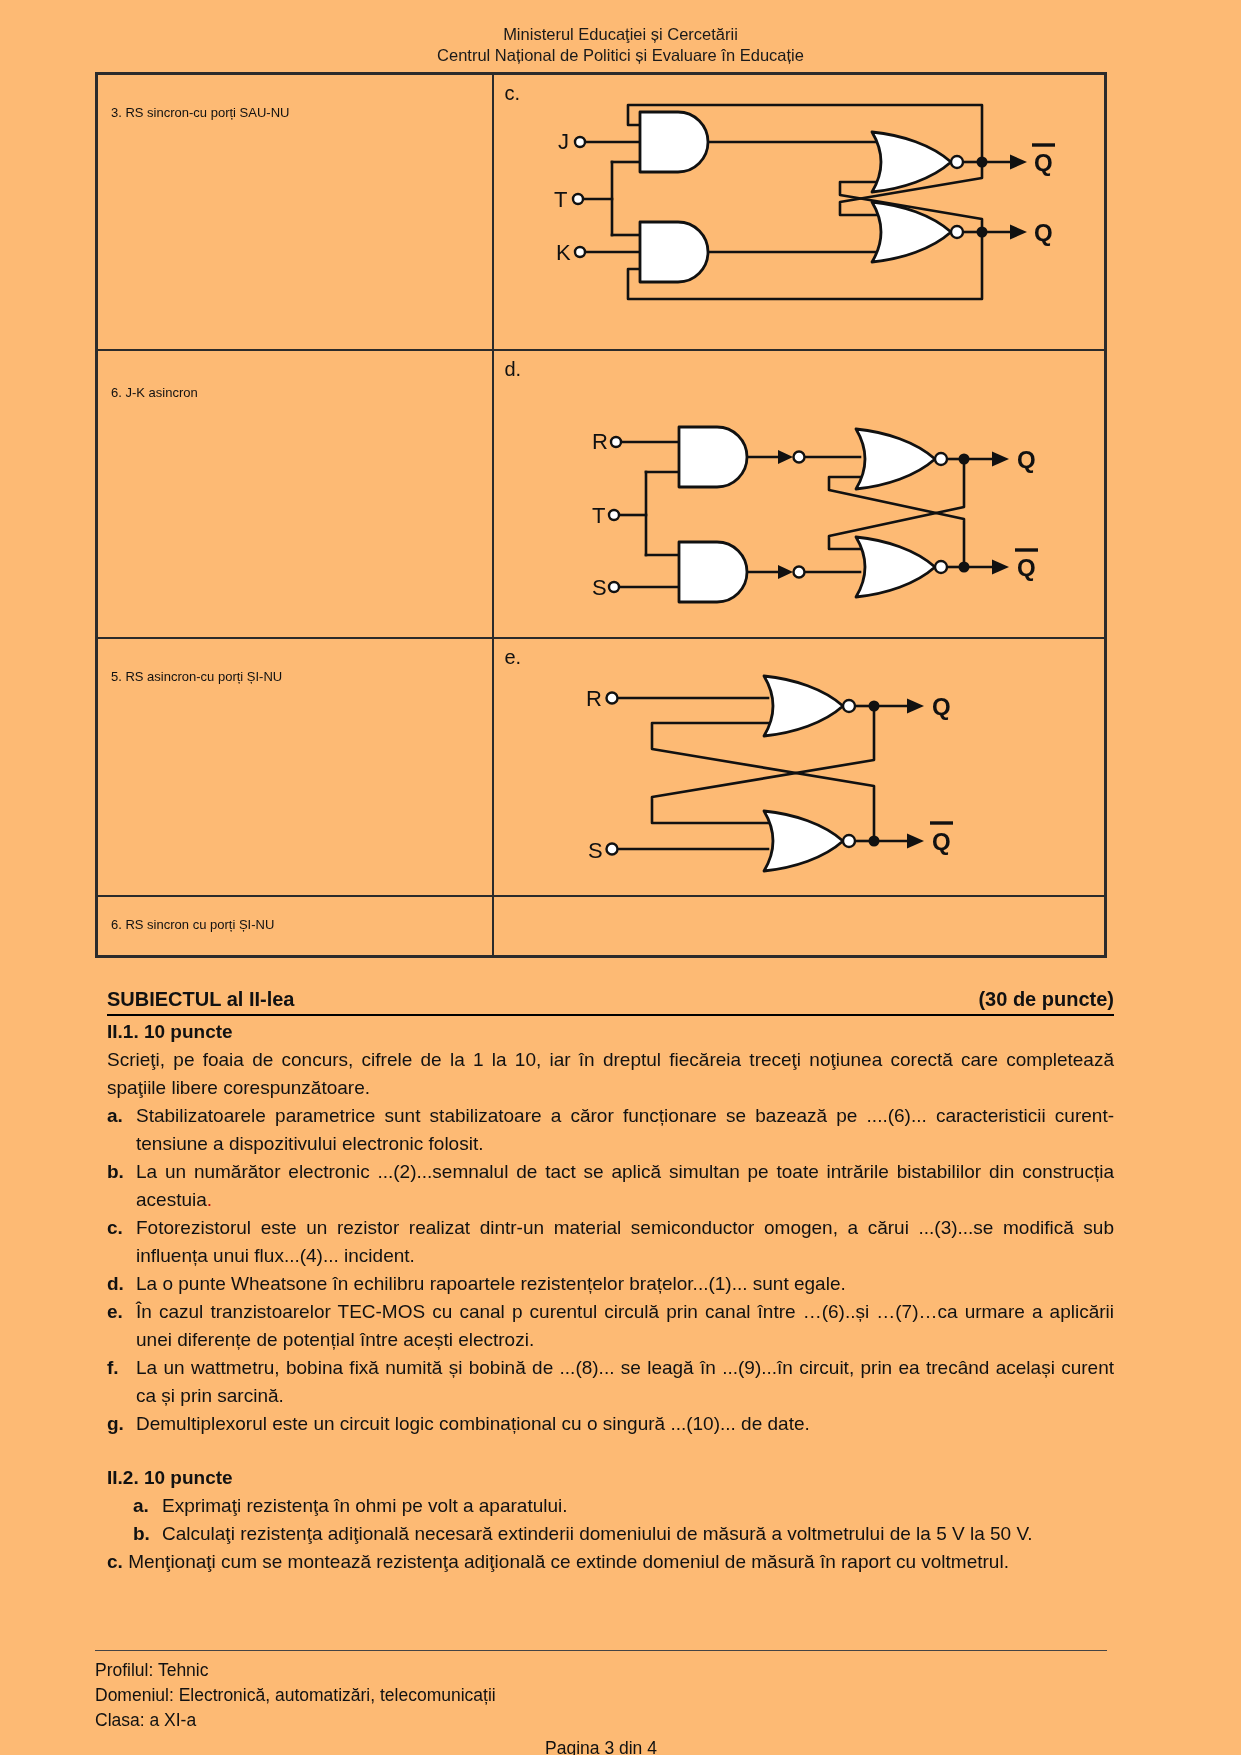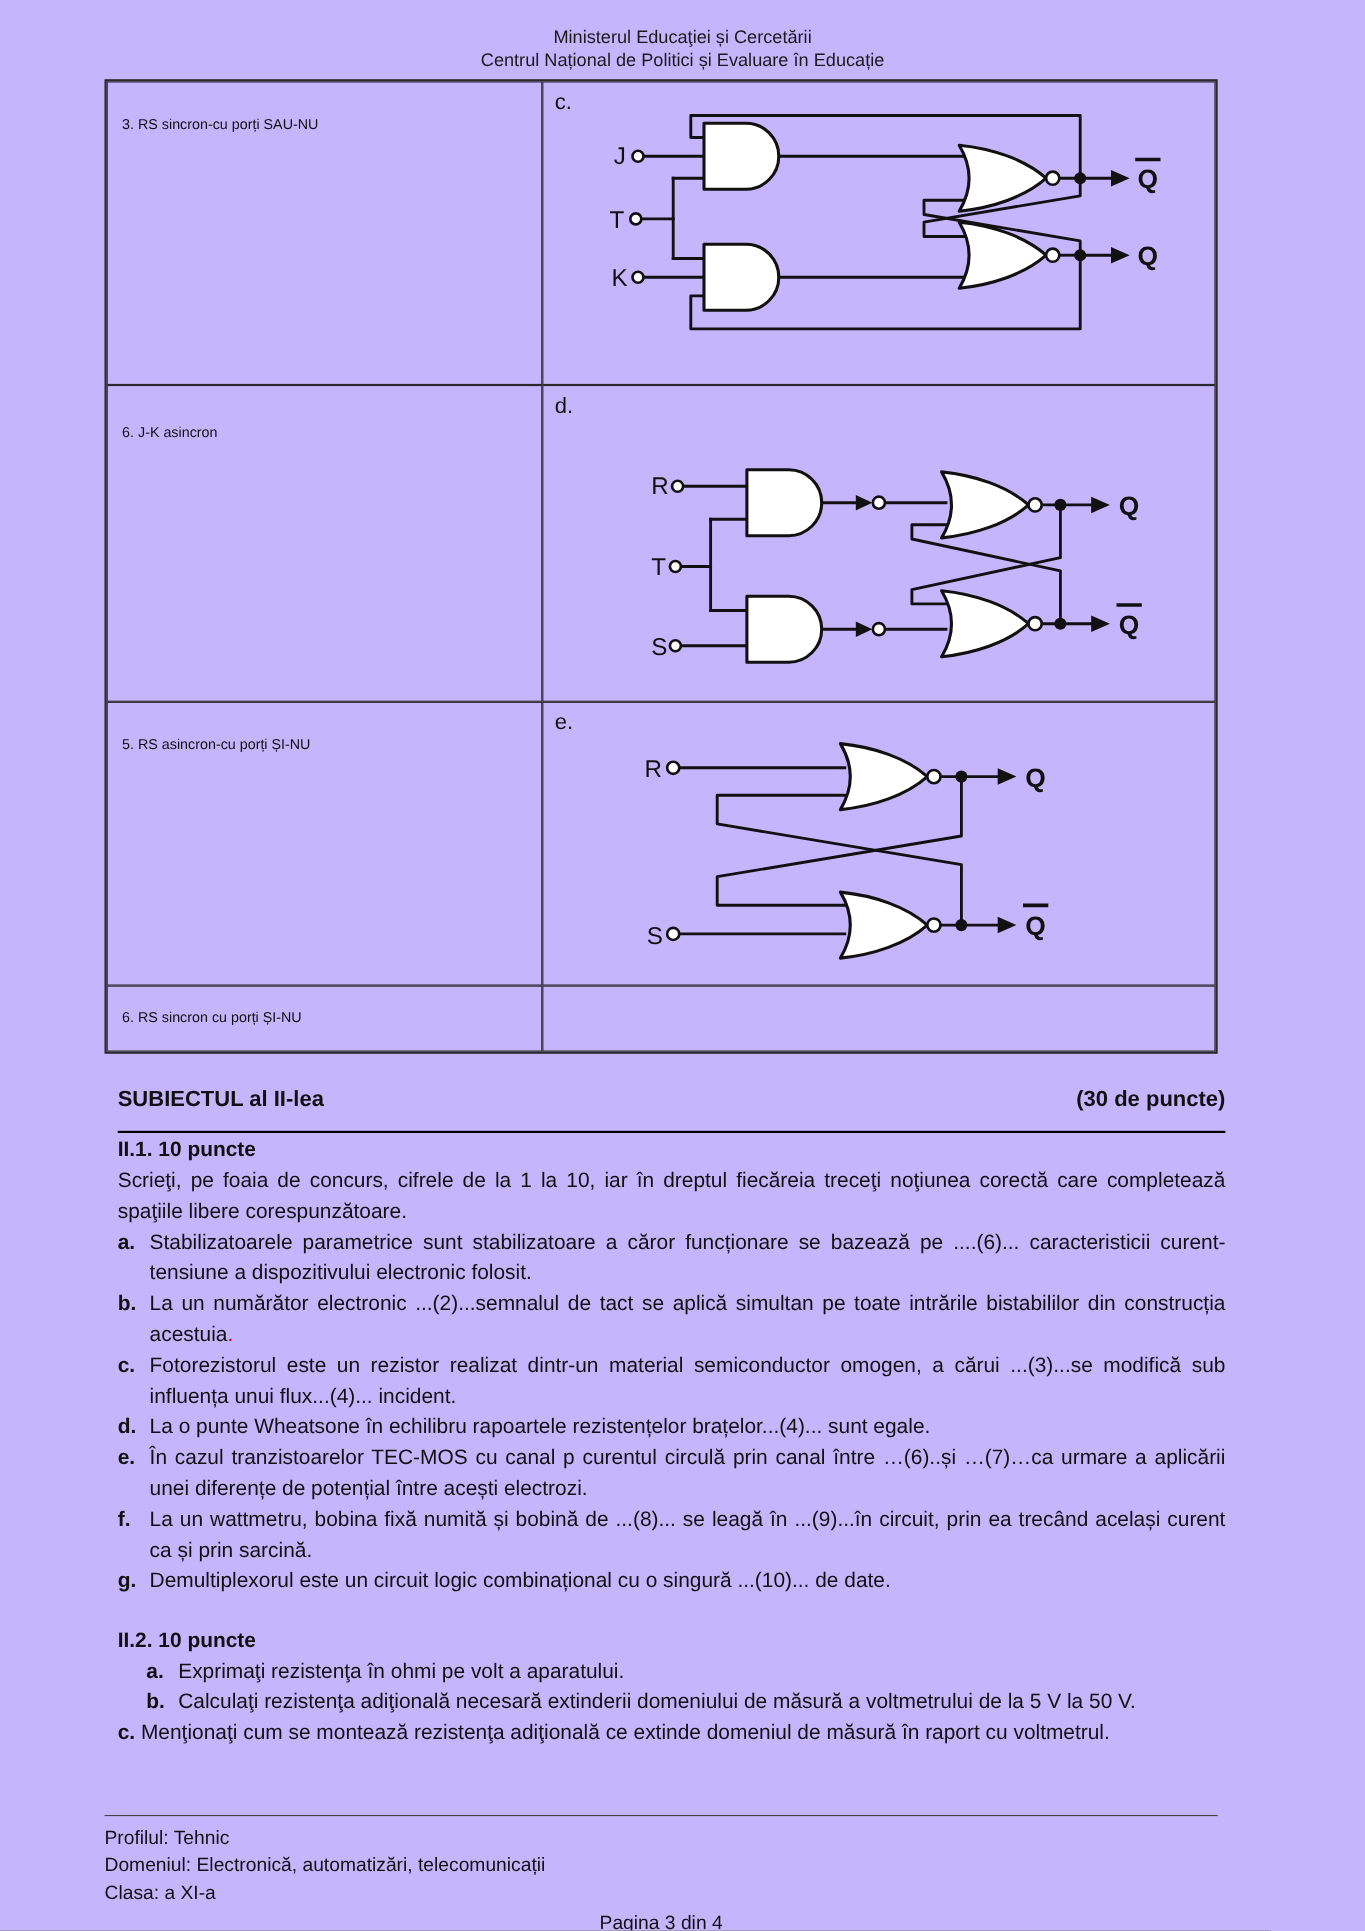--- a/index.html
+++ b/index.html
@@ -1,16 +1,16 @@
 <!DOCTYPE html>
 <html><head>
 <meta charset="utf-8">
 <style>
   html,body{margin:0;padding:0;background:#888;}
-  .page{position:relative;width:1241px;height:1755px;background:#c4b5fd;margin:0 auto;
+  .page{position:relative;width:1241px;height:1755px;background:#fdba74;margin:0 auto;
         font-family:"Liberation Sans",sans-serif;color:#111;overflow:hidden;}
   
   .hdr{position:absolute;top:24px;left:0;width:100%;text-align:center;font-size:16.5px;line-height:21px;color:#1a1a1a;}
   
   .fftable{position:absolute;top:72px;left:95px;width:1012px;border:2px solid #2b2b2b;border-collapse:collapse;box-sizing:border-box;}
   .fftable .cell{border:1.6px solid #2b2b2b;box-sizing:border-box;position:relative;vertical-align:top;}
   .rowwrap{display:flex;width:100%;}
   .lcell{width:398px;}
   .rcell{width:614px;}
   .lefttext{font-size:13px;padding:30px 8px 0 13px;}
@@ -22,21 +22,21 @@
   .term{fill:#fff;stroke:#111;stroke-width:2.4;}
   .bub{fill:#fff;stroke:#111;stroke-width:2.4;}
   .dot{fill:#111;stroke:none;}
   .ah{fill:#111;stroke:none;}
   .lbl{font:400 22px "Liberation Sans",sans-serif;fill:#111;}
   .qlbl{font:700 24px "Liberation Sans",sans-serif;fill:#111;}
   .ov{stroke:#111;stroke-width:3.4;}
   
   .sect{position:absolute;top:985px;left:107px;width:1007px;font-size:19px;line-height:28px;}
   .subj-head{display:flex;justify-content:space-between;font-weight:bold;font-size:20px;
-             border-bottom:2.5px solid #000;padding-bottom:15px;margin-bottom:2px;}
+             border-bottom:2.5px solid #000;padding-bottom:1px;margin-bottom:2px;}
   .bhead{font-weight:bold;margin:0 0 0 0;}
   .para{text-align:justify;}
   .itm{padding-left:29px;text-align:justify;}
   .itm .lt{font-weight:bold;display:inline-block;width:29px;margin-left:-29px;}
   .ind2{padding-left:35px;margin-left:20px;}
   .ind2 .lt{width:29px;margin-left:-29px;}
   .red{color:#c00000;}
   .gap1{height:26px;}
   
   .foot{position:absolute;top:1650px;left:95px;width:1012px;border-top:1.6px solid #444;
@@ -218,21 +218,21 @@
     <div class="itm">
       <span class="lt">a.</span><span>Stabilizatoarele parametrice sunt stabilizatoare a căror funcționare se bazează pe ....(6)... caracteristicii curent- tensiune a dispozitivului electronic folosit.</span>
     </div>
     <div class="itm">
       <span class="lt">b.</span><span>La un numărător electronic ...(2)...semnalul de tact se aplică simultan pe toate intrările bistabililor din construcția acestuia</span><span class="red">.</span>
     </div>
     <div class="itm">
       <span class="lt">c.</span><span>Fotorezistorul este un rezistor realizat dintr-un material semiconductor omogen, a cărui ...(3)...se modifică sub influența unui flux...(4)... incident.</span>
     </div>
     <div class="itm">
-      <span class="lt">d.</span><span>La o punte Wheatsone în echilibru rapoartele rezistențelor brațelor...(4)... sunt egale.</span>
+      <span class="lt">d.</span><span>La o punte Wheatsone în echilibru rapoartele rezistențelor brațelor...(1)... sunt egale.</span>
     </div>
     <div class="itm">
       <span class="lt">e.</span><span>În cazul tranzistoarelor TEC-MOS cu canal p curentul circulă prin canal între …(6)..și …(7)…ca urmare a aplicării unei diferențe de potențial între acești electrozi.</span>
     </div>
     <div class="itm">
       <span class="lt">f.</span><span>La un  wattmetru, bobina fixă numită și bobină de ...(8)... se leagă în ...(9)...în circuit, prin ea trecând același curent ca și prin sarcină.</span>
     </div>
     <div class="itm">
       <span class="lt">g.</span><span>Demultiplexorul este un circuit logic combinațional cu o singură ...(10)... de date.</span>
     </div>

